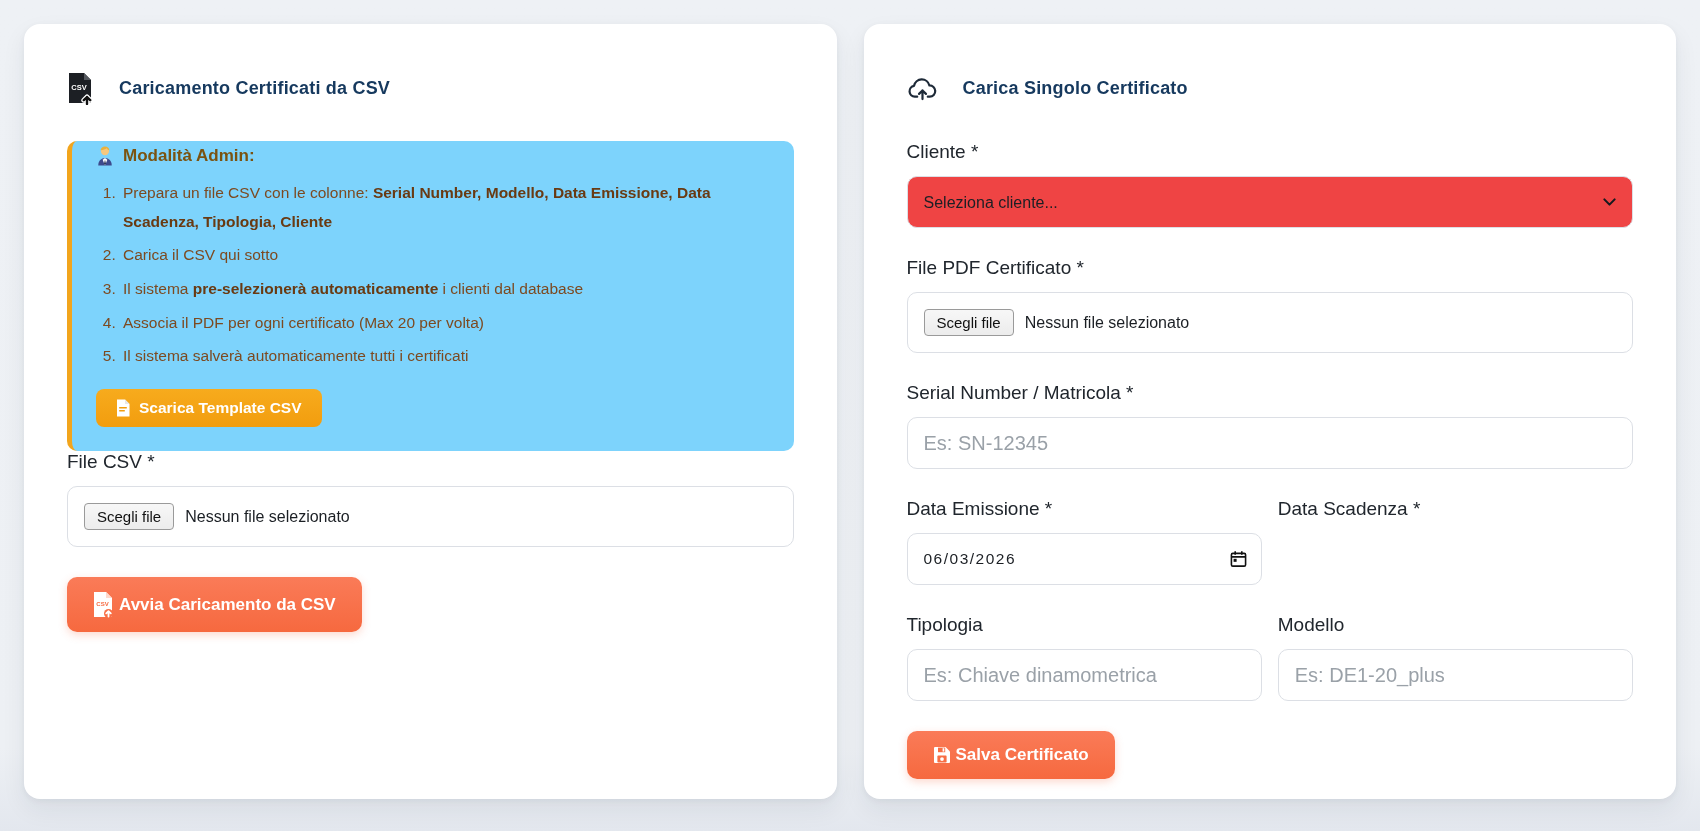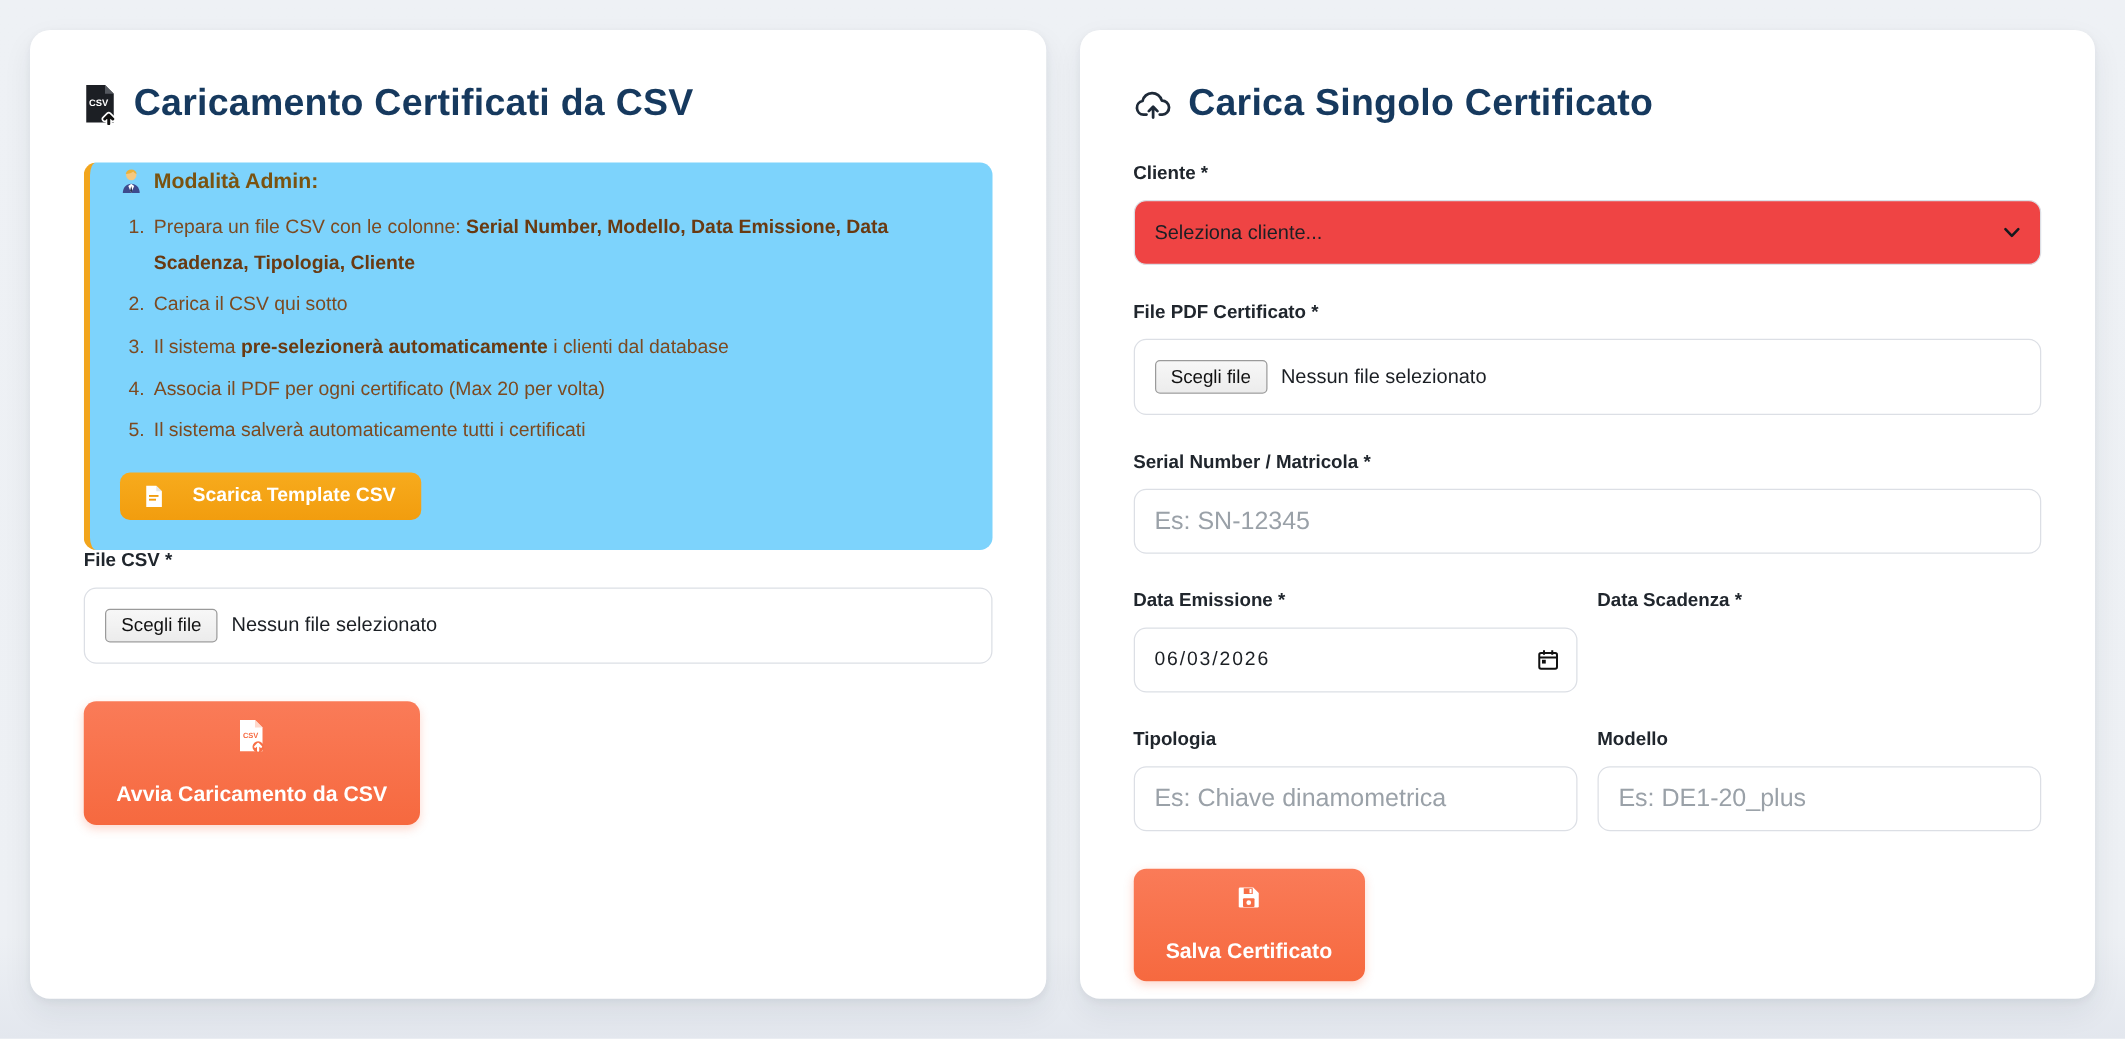--- a/index.html
+++ b/index.html
@@ -11,45 +11,44 @@
     color:#212529;
     overflow:hidden;
   }
   .page { display:flex; gap:27px; padding:24px; width:1700px; height:831px; }
   .card {
     background:#ffffff; border-radius:16px; flex:1 1 0; height:775px;
     padding:42px 43px; overflow:hidden;
     box-shadow: 0 10px 24px rgba(25,39,60,.07), 0 2px 6px rgba(25,39,60,.05);
   }
   .card-head { display:flex; align-items:center; gap:13px; margin:0 0 30px; }
-  .card-head h2 { margin:0; font-size:30px; font-weight:700; color:#16395e; letter-spacing:.2px; }
+  .card-head h2 { margin:12px; font-size:18px; font-weight:700; color:#16395e; letter-spacing:.2px; }
 
   
   .admin-box {
     background:#7dd3fc; border-left:5px solid #f2a51c; border-radius:10px;
     padding:4px 24px 24px; 
   }
   .admin-head { display:flex; align-items:center; gap:9px; font-size:17px; font-weight:700; color:#7a5310; margin-bottom:13px; }
   .admin-box ol { margin:0 0 18px; padding-left:24px; font-size:15.5px; line-height:1.85; color:#7c4a21; }
   .admin-box li { margin-bottom:5px; padding-left:3px; }
   .admin-box li strong { color:#693a12; }
 
   .btn { border:none; cursor:pointer; display:inline-flex; align-items:center; font-family:inherit; color:#fff; }
   .btn-amber {
     background:linear-gradient(180deg,#f7ab1d,#f29d0e);
-    border-radius:8px; padding:10px 20px; gap:24px; font-size:15.5px; font-weight:700;
+    border-radius:8px; padding:10px 20px; gap:9px; font-size:15.5px; font-weight:700;
   }
   .btn-coral {
     background:linear-gradient(180deg,#fa7b58,#f6693f);
-    border-radius:10px; padding:14px 26px; gap:24px; font-size:17px; font-weight:700;
+    border-radius:10px; padding:14px 26px; gap:5px; font-size:17px; font-weight:700;
     box-shadow:0 3px 8px rgba(246,105,63,.25);
-    flex-direction:column;
-  }
-
-  .form-label { display:block; font-size:15px; font-weight:700; color:#20262d; margin:0 0 13px; }
+  }
+
+  .form-label { display:block; font-size:19px; font-weight:400; color:#20262d; margin:0 0 13px; }
   .field { margin-bottom:29px; }
 
   .file-box {
     border:1px solid #dcdfe5; border-radius:10px; background:#fff;
     padding:13px 16px; height:61px; display:flex; align-items:center; gap:11px; font-size:16px; color:#1b1f24;
   }
   .file-btn {
     background:linear-gradient(180deg,#f7f7f7,#ececec); border:1px solid #9a9a9a; border-radius:4px;
     padding:4px 12px; font-size:15px; color:#111; white-space:nowrap; cursor:pointer;
   }

